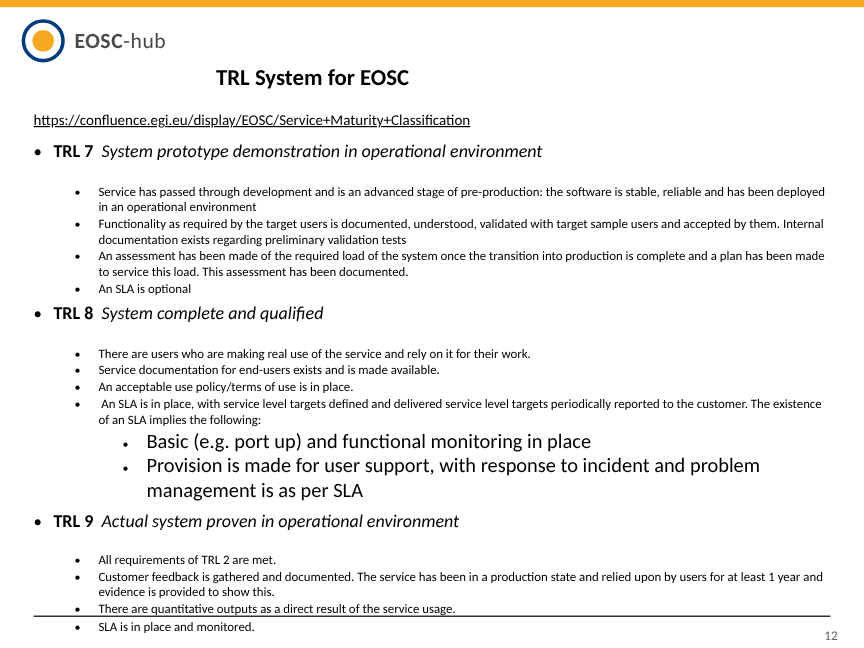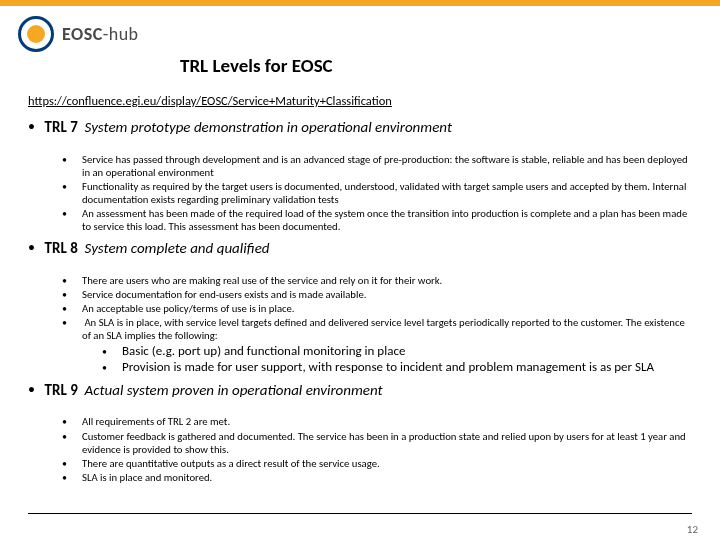--- a/index.html
+++ b/index.html
@@ -18,52 +18,53 @@
   ul.top { list-style: none; padding-left: 0; }
   ul.top > li { margin-bottom: 6px; }
   ul.top > li::before { content: "•"; display: inline-block; width: 14px; font-size: 14px; vertical-align: top; }
   .trl-head { display: inline; font-size: 15px; }
   .trl-label { font-weight: 700; font-style: normal; }
   .trl-desc { font-style: italic; font-weight: 400; }
   ul.sub { list-style: none; padding-left: 44px; margin-top: 16px; }
   ul.sub > li { text-indent: -10px; padding-left: 10px; margin-bottom: 1px; font-size: 10.7px; }
   ul.sub > li::before { content: "•"; display: inline-block; width: 10px; font-size: 10px; }
   ul.subsub { list-style: none; padding-left: 30px; margin-top: 1px; }
-  ul.subsub > li { text-indent: -10px; padding-left: 10px; font-size: 13px; }
+  ul.subsub > li { text-indent: -10px; padding-left: 10px; font-size: 17px; }
   ul.subsub > li::before { content: "•"; display: inline-block; width: 10px; font-size: 10px; }
   .footer-line { position: absolute; bottom: 26px; left: 28px; right: 28px; height: 1px; background: #000; }
   .pagenum { position: absolute; bottom: 4px; right: 22px; font-size: 11px; color: #666; }
 </style>
 </head>
 <body>
 <div class="slide">
   <div class="topbar"></div>
 
   <div class="logo-row">
     <div class="logo-mark">
       <div class="logo-outer"></div>
       <div class="logo-inner"></div>
     </div>
     <div class="logo-text">
       <span>EOSC</span><span class="thin">-hub</span>
     </div>
   </div>
 
-  <div class="title">TRL Levels for EOSC</div>
+  <div class="title">TRL System for EOSC</div>
 
   <div class="content">
     <a class="link">https://confluence.egi.eu/display/EOSC/Service+Maturity+Classification</a>
 
     <ul class="top">
       <li>
         <span class="trl-head"><span class="trl-label">TRL 7</span>&nbsp;&nbsp;<span class="trl-desc">System prototype demonstration in operational environment</span></span>
         <ul class="sub">
           <li>Service has passed through development and is an advanced stage of pre-production: the software is stable, reliable and has been deployed in an operational environment</li>
           <li>Functionality as required by the target users is documented, understood, validated with target sample users and accepted by them. Internal documentation exists regarding preliminary validation tests</li>
           <li>An assessment has been made of the required load of the system once the transition into production is complete and a plan has been made to service this load. This assessment has been documented.</li>
+          <li>An SLA is optional</li>
         </ul>
       </li>
       <li>
         <span class="trl-head"><span class="trl-label">TRL 8</span>&nbsp;&nbsp;<span class="trl-desc">System complete and qualified</span></span>
         <ul class="sub">
           <li>There are users who are making real use of the service and rely on it for their work.</li>
           <li>Service documentation for end-users exists and is made available.</li>
           <li>An acceptable use policy/terms of use is in place.</li>
           <li>
             <span>An SLA is in place, with service level targets defined and delivered service level targets periodically reported to the customer. The existence of an SLA implies the following:</span>

